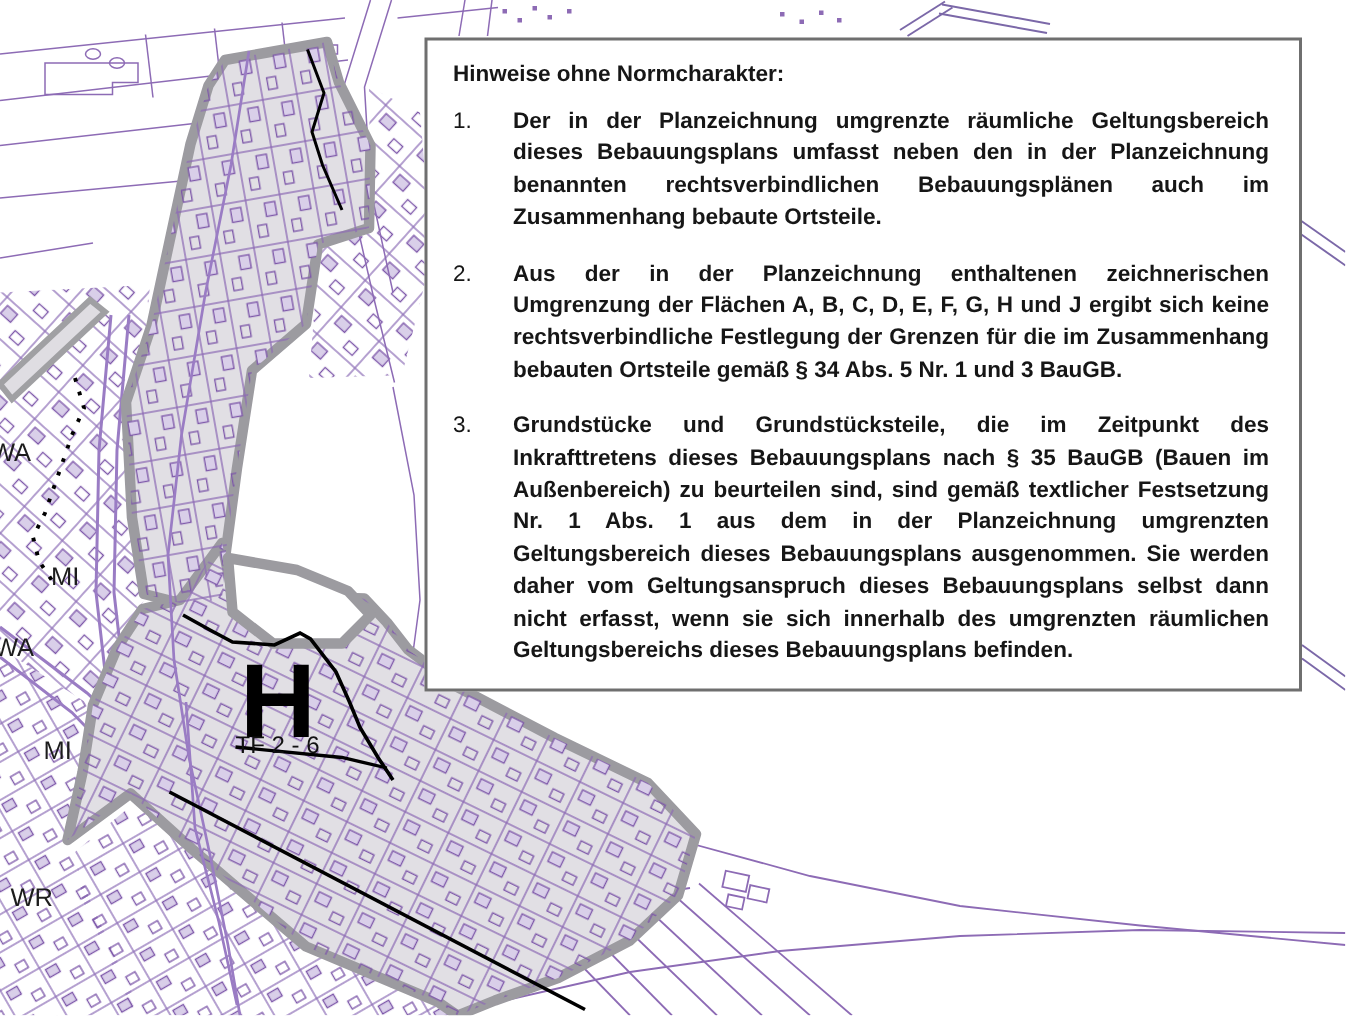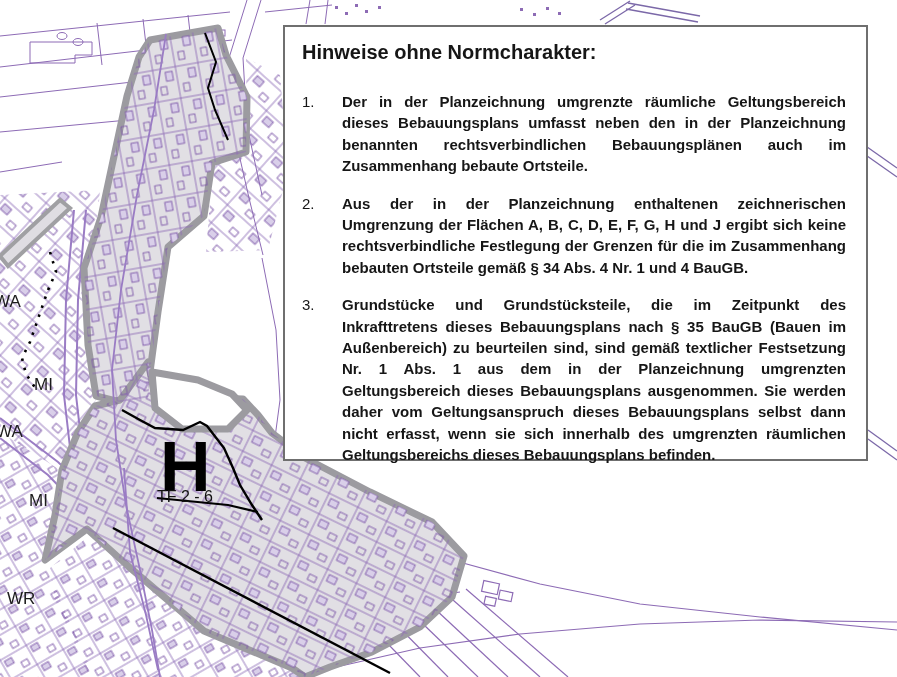--- a/index.html
+++ b/index.html
@@ -5,21 +5,21 @@
   html,body{margin:0;padding:0;background:#ffffff;}
   #stage{position:relative;width:897px;height:677px;overflow:hidden;background:#fff;
          font-family:"Liberation Sans",sans-serif;}
   #map-svg{position:absolute;left:0;top:0;}
   .zone-label{font-family:"Liberation Sans",sans-serif;font-size:17px;fill:#1c1c1c;}
   .area-letter{font-family:"Liberation Sans",sans-serif;font-size:70px;font-weight:bold;fill:#000;}
   .area-code{font-family:"Liberation Sans",sans-serif;font-size:16px;fill:#111;}
   #notes-box{position:absolute;left:283px;top:25px;width:585px;height:436px;
              background:#ffffff;border:2px solid #6f6f6f;box-sizing:border-box;
              padding:14px 20px 0 17px;color:#161616;}
-  #notes-title{font-size:20px;font-weight:bold;margin:0 0 27px 0;}
+  #notes-title{font-size:15px;font-weight:bold;margin:0 0 12px 0;}
   .note-item{display:flex;margin:0 0 16px 0;font-size:15px;line-height:21.4px;}
   .note-num{width:40px;flex:0 0 40px;}
   .note-text{flex:1;text-align:justify;font-weight:bold;}
 </style>
 </head>
 <body>
 
 <div id="stage">
 
   <svg id="map-svg" width="897" height="677" viewBox="0 0 897 677">
@@ -172,21 +172,21 @@
   <div id="notes-box">
     <p id="notes-title">Hinweise ohne Normcharakter:</p>
 
     <div class="note-item">
       <span class="note-num">1.</span>
       <span class="note-text">Der in der Planzeichnung umgrenzte räumliche Geltungsbereich dieses Bebauungsplans umfasst neben den in der Planzeichnung benannten rechtsverbindlichen Bebauungsplänen auch im Zusammenhang bebaute Ortsteile.</span>
     </div>
 
     <div class="note-item">
       <span class="note-num">2.</span>
-      <span class="note-text">Aus der in der Planzeichnung enthaltenen zeichnerischen Umgrenzung der Flächen A, B, C, D, E, F, G, H und J ergibt sich keine rechtsverbindliche Festlegung der Grenzen für die im Zusammenhang bebauten Ortsteile gemäß § 34 Abs. 4 Nr. 1 und 4 BauGB.</span>
+      <span class="note-text">Aus der in der Planzeichnung enthaltenen zeichnerischen Umgrenzung der Flächen A, B, C, D, E, F, G, H und J ergibt sich keine rechtsverbindliche Festlegung der Grenzen für die im Zusammenhang bebauten Ortsteile gemäß § 34 Abs. 5 Nr. 1 und 3 BauGB.</span>
     </div>
 
     <div class="note-item">
       <span class="note-num">3.</span>
       <span class="note-text">Grundstücke und Grundstücksteile, die im Zeitpunkt des Inkrafttretens dieses Bebauungsplans nach § 35 BauGB (Bauen im Außenbereich) zu beurteilen sind, sind gemäß textlicher Festsetzung Nr. 1 Abs. 1 aus dem in der Planzeichnung umgrenzten Geltungsbereich dieses Bebauungsplans ausgenommen. Sie werden daher vom Geltungsanspruch dieses Bebauungsplans selbst dann nicht erfasst, wenn sie sich innerhalb des umgrenzten räumlichen Geltungsbereichs dieses Bebauungsplans befinden.</span>
     </div>
   </div>
 
 </div>
 

